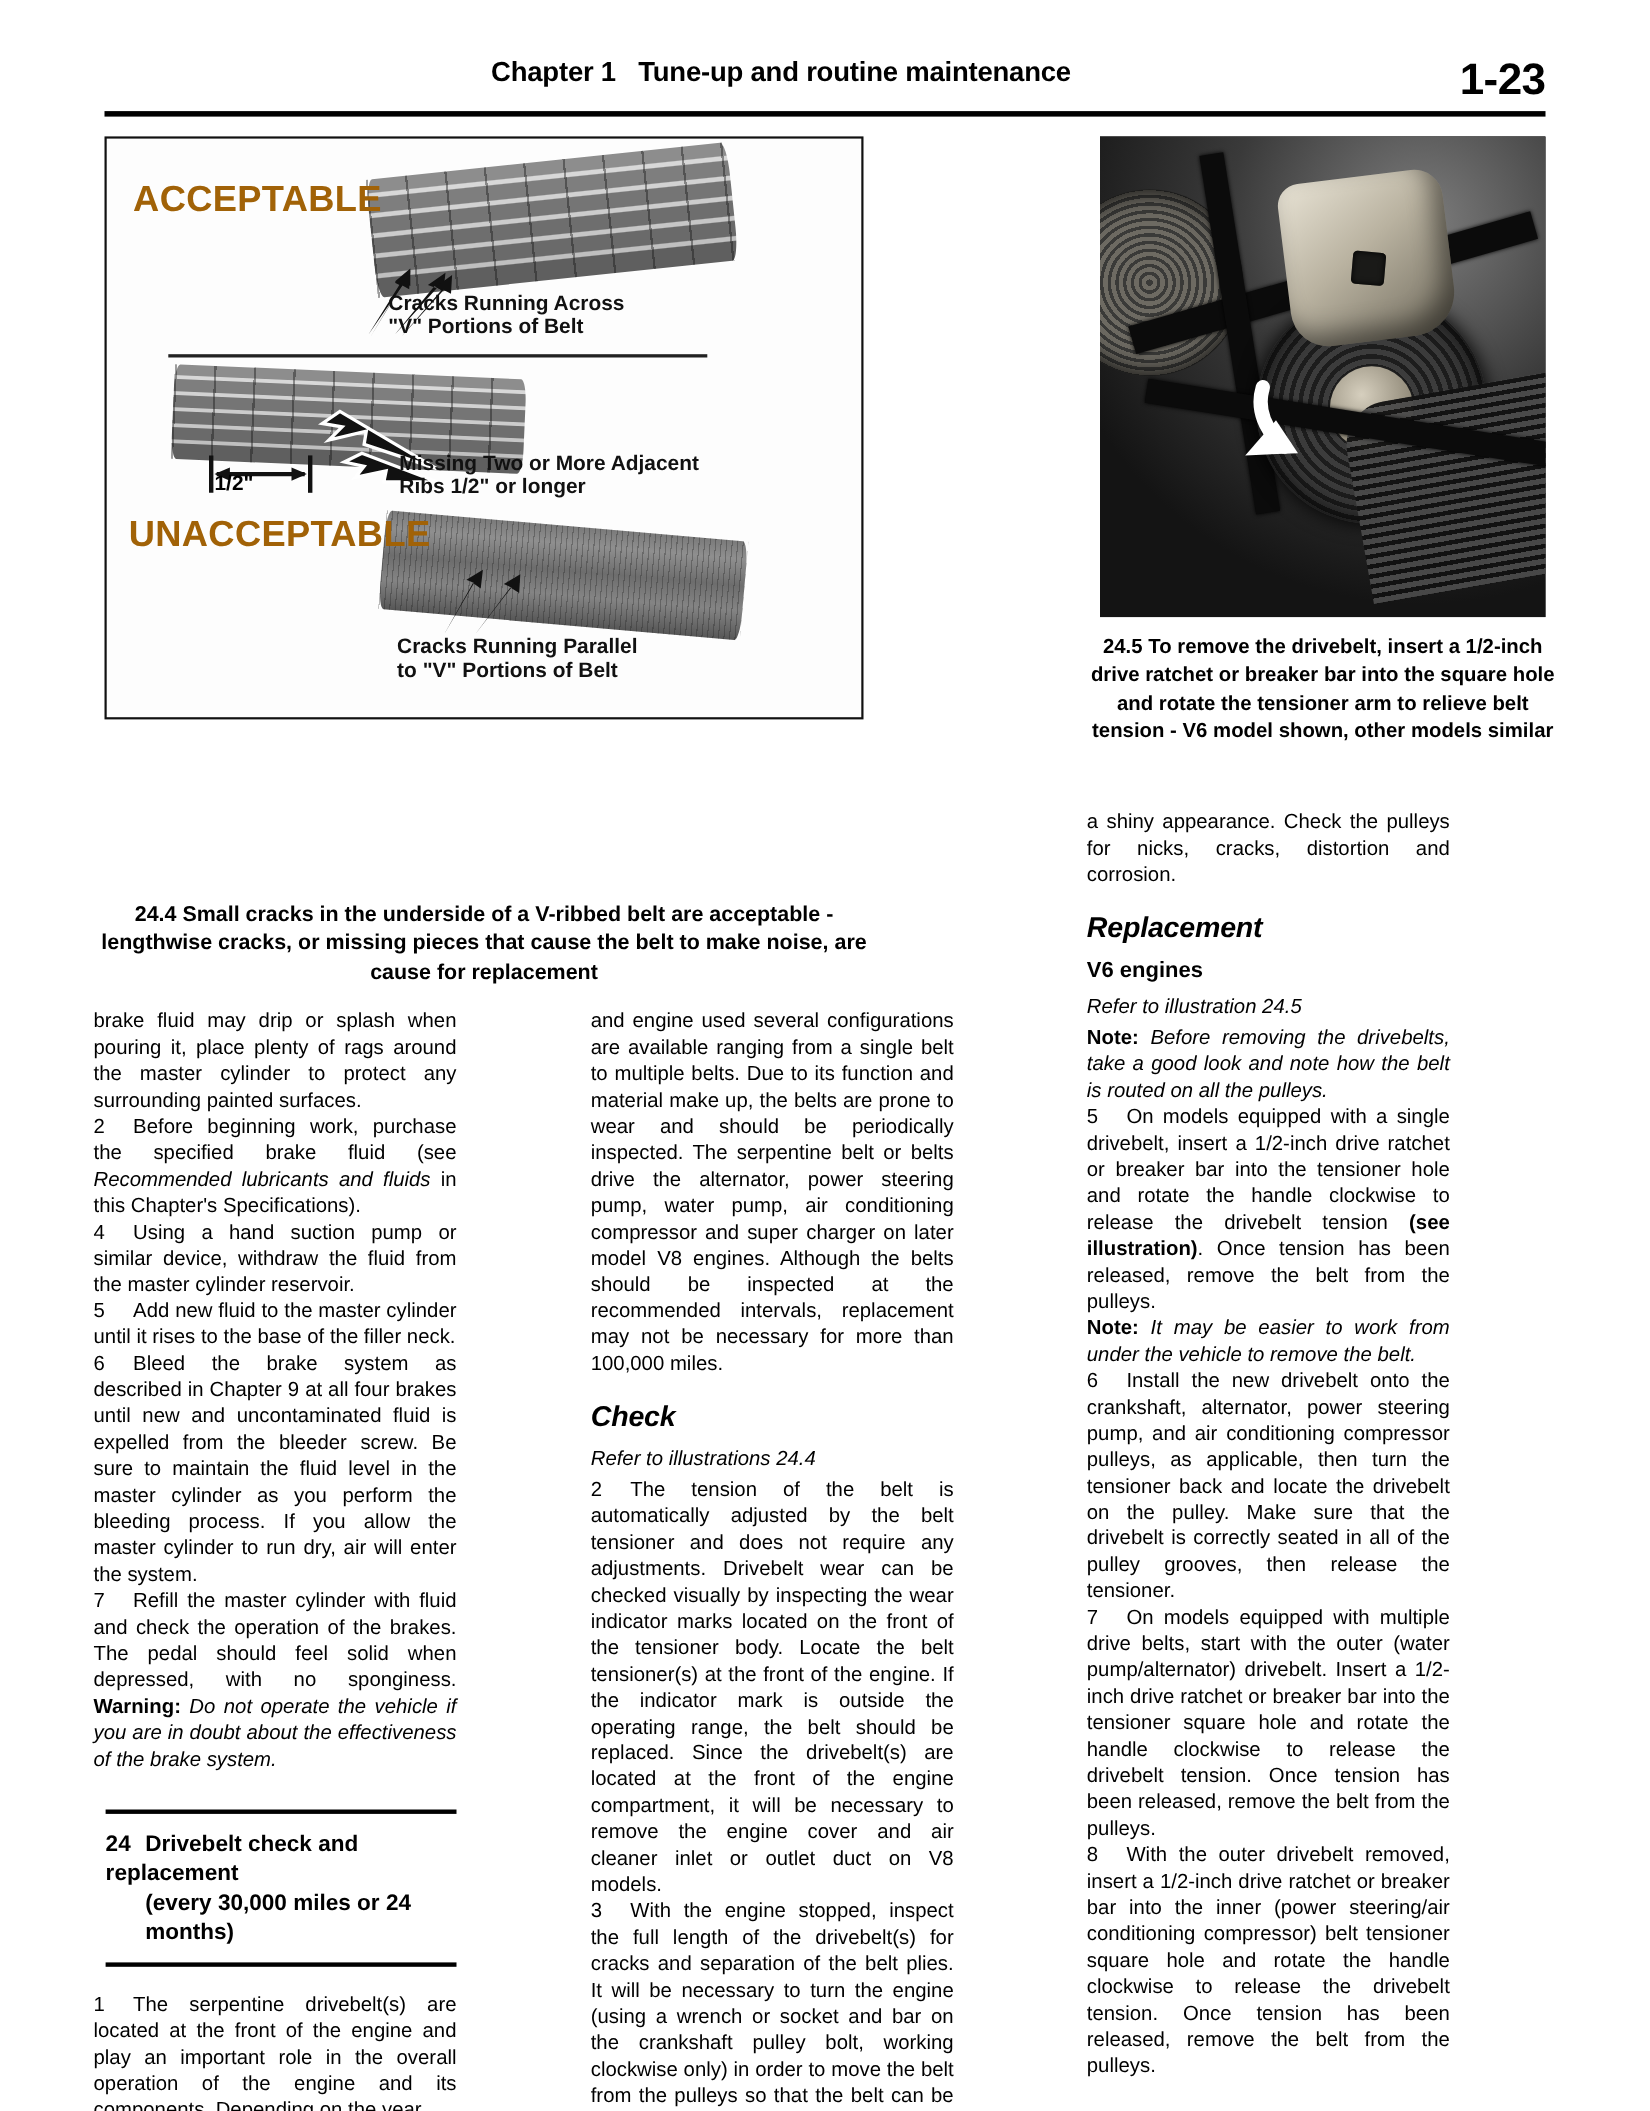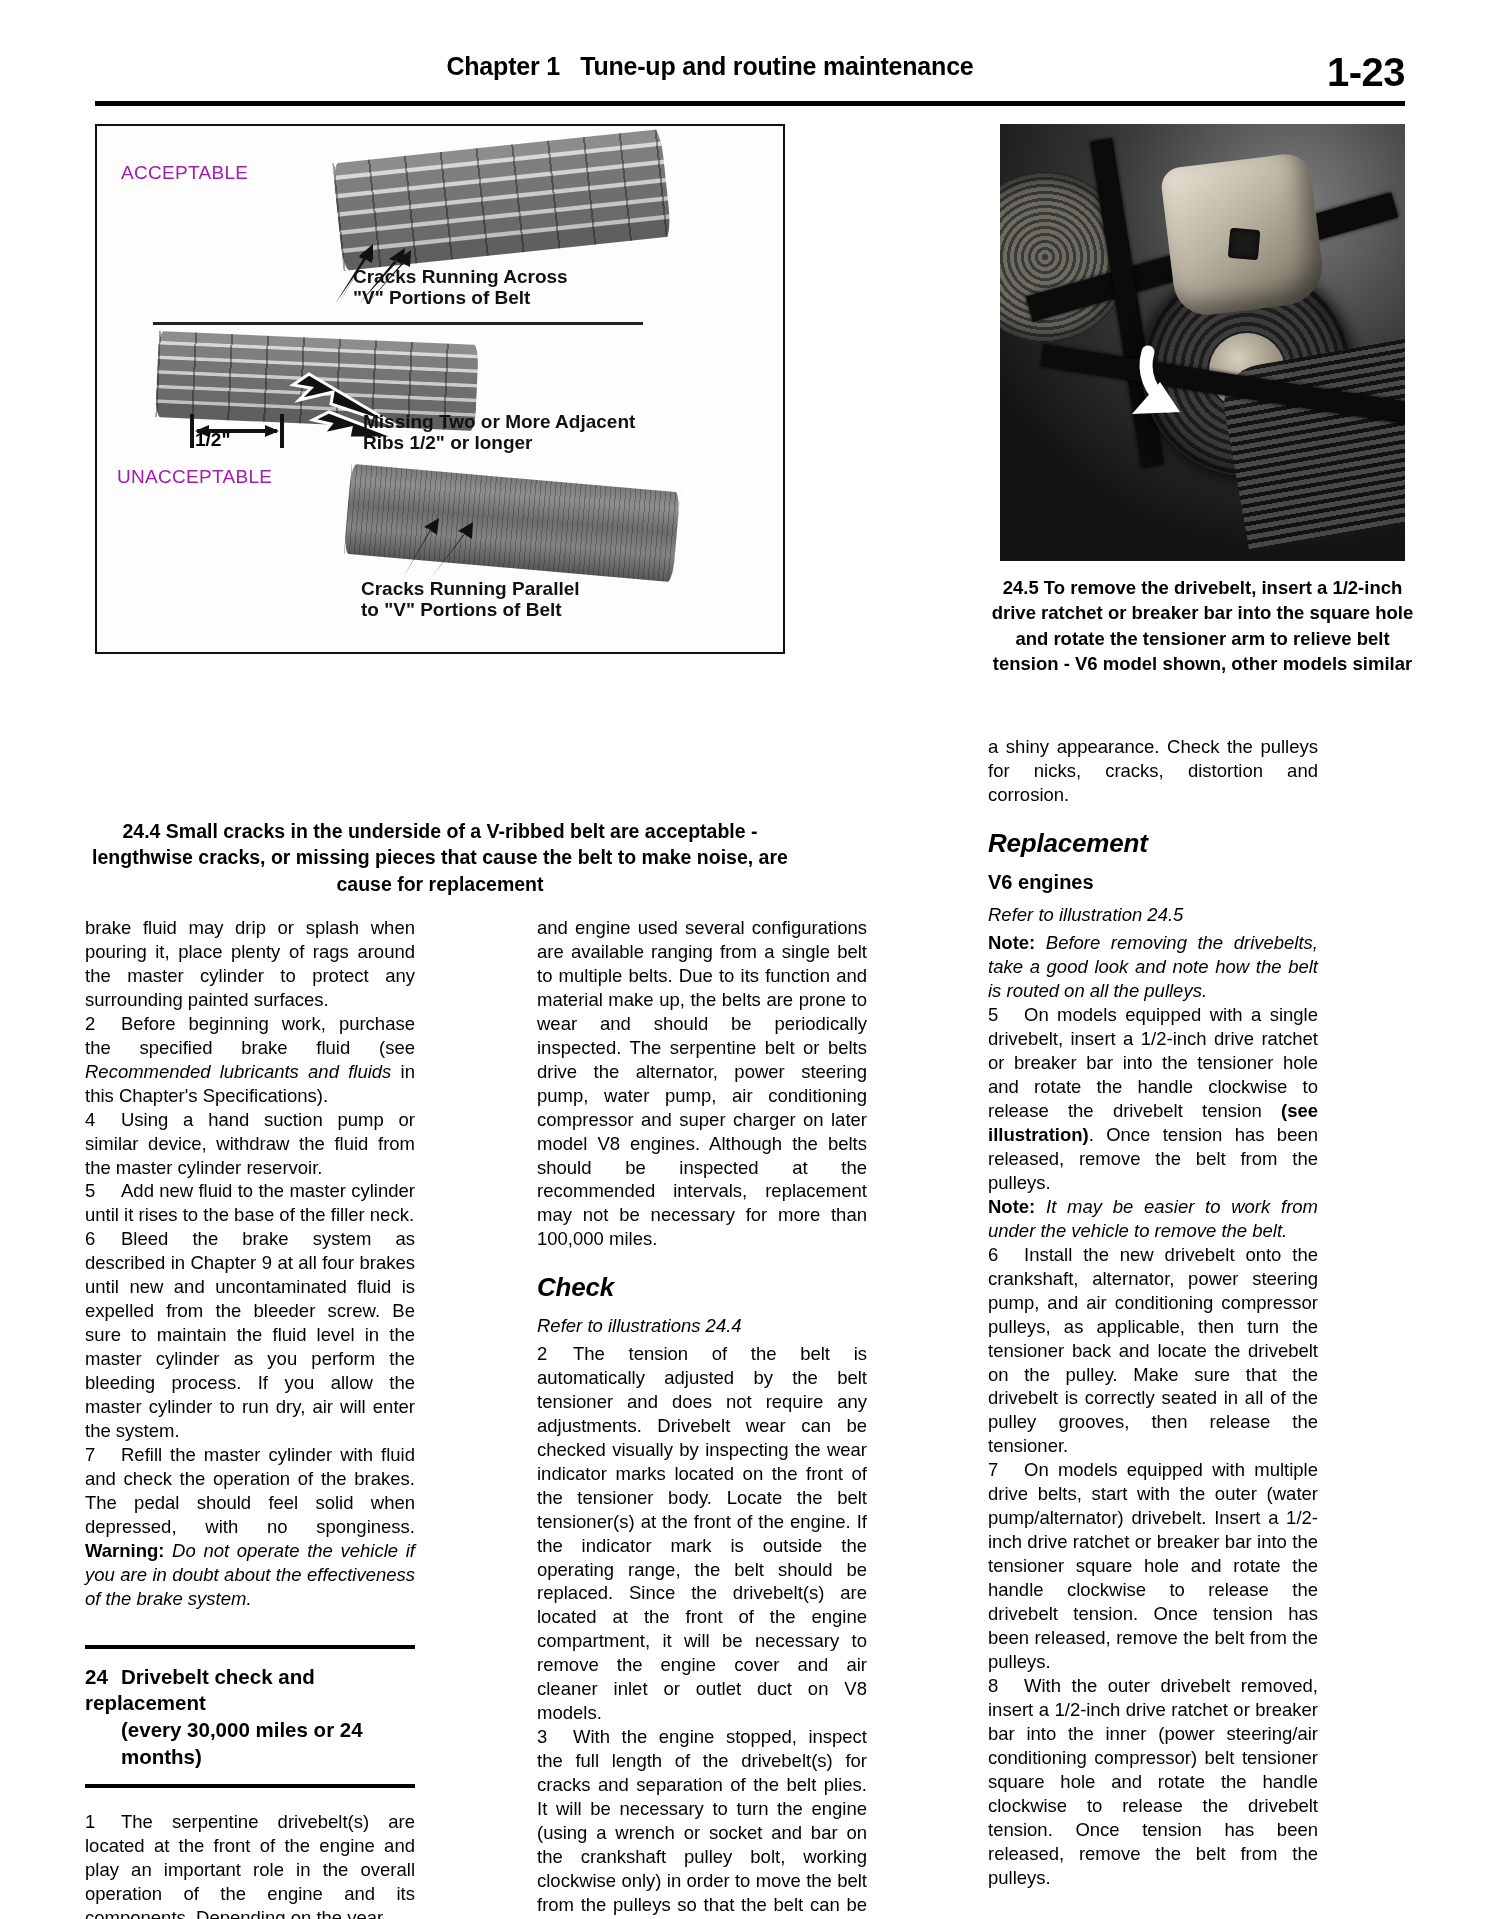--- a/index.html
+++ b/index.html
@@ -67,24 +67,24 @@
     top: 124px;
     width: 690px;
     height: 530px;
     border: 2px solid #111;
     box-sizing: border-box;
     background: #fdfdfd;
     overflow: hidden;
   }
   .belt-label {
     position: absolute;
-    font-weight: normal;
-    font-size: 19px;
+    font-weight: bold;
+    font-size: 33px;
     letter-spacing: 0.3px;
-    color: #a21caf;
+    color: #a16207;
   }
   .lbl-acceptable { left: 24px; top: 36px; }
   .lbl-unacceptable { left: 20px; top: 340px; }
 
   .callout {
     position: absolute;
     font-weight: bold;
     font-size: 19px;
     line-height: 1.13;
     color: #111;
@@ -304,20 +304,21 @@
     font-style: italic;
     margin-bottom: 4px !important;
   }
 
   
   .sec-head {
     margin-top: 34px !important;
     margin-bottom: 22px !important;
     position: relative;
     padding: 13px 0 13px 0;
+    margin-left: 11px;
   }
   .sec-head .rule-top,
   .sec-head .rule-bot {
     position: absolute;
     left: 0; width: 100%;
     height: 4px; background: #000;
   }
   .sec-head .rule-top { top: 0; }
   .sec-head .rule-bot { bottom: 0; }
   .sec-head-inner {

